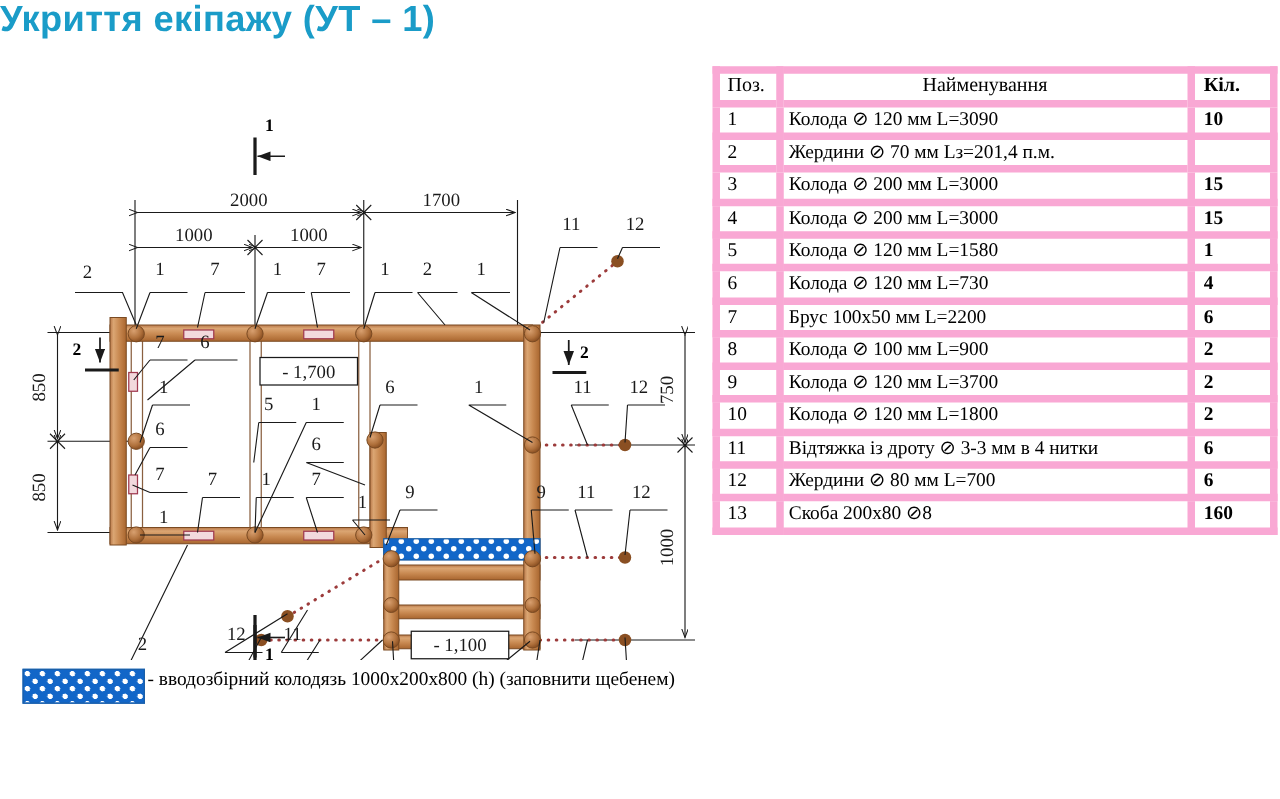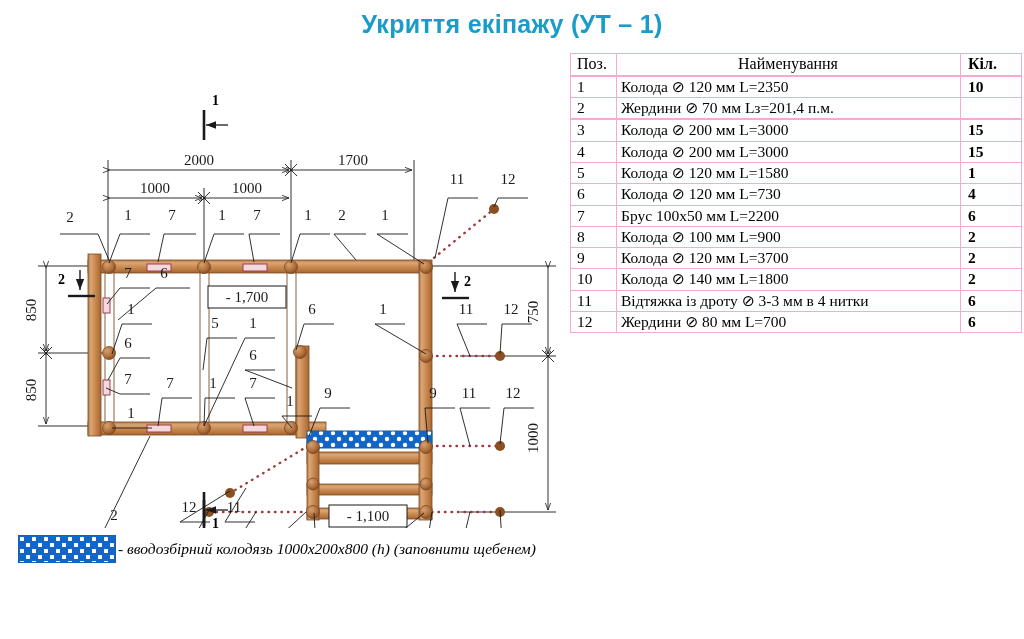--- a/index.html
+++ b/index.html
@@ -2,46 +2,46 @@
 <html><head>
 <meta charset="utf-8">
 <style>
   html,body{margin:0;padding:0;}
   body{
     width:1024px;height:639px;background:#ffffff;
     font-family:"Liberation Serif", serif;
     overflow:hidden;position:relative;
   }
   #page-title{
-    position:absolute;left:0;top:10px;width:1024px;text-align:center;
+    position:absolute;left:0;top:0;width:1024px;text-align:left;
     font-family:"Liberation Sans", sans-serif;
-    font-weight:bold;font-size:25px;color:#1a9cc8;letter-spacing:.3px;
+    font-weight:bold;font-size:29px;color:#1a9cc8;letter-spacing:.3px;
   }
   
   #spec-table{
     position:absolute;left:570px;top:53px;width:452px;
     border-collapse:collapse;
     font-family:"Liberation Serif", serif;font-size:15.5px;color:#000;
   }
   #spec-table td,#spec-table th{
-    border:1px solid #f9a8d4;padding:1px 5px;line-height:1.18;
+    border:6px solid #f9a8d4;padding:1px 5px;line-height:1.18;
     font-weight:normal;white-space:nowrap;
   }
   #spec-table th{text-align:center;font-size:16px;}
   #spec-table .c-pos{width:34px;text-align:left;padding-left:6px;}
   #spec-table .c-qty{width:48px;text-align:left;padding-left:7px;font-weight:bold;}
   #spec-table .c-name{text-align:left;padding-left:4px;}
   #spec-table tr.thick-bottom td{border-bottom-width:2px;}
   #spec-table tr:first-child th{border-bottom-width:2px;}
   
   #drawing{position:absolute;left:0;top:88px;width:570px;height:440px;}
   #drawing svg{display:block;}
   
   #legend{
-    position:absolute;left:18px;top:535px;display:flex;align-items:center;font-style:italic;
+    position:absolute;left:18px;top:535px;display:flex;
   }
   #legend-swatch{
     width:96px;height:26px;border:1px solid #1a5fa8;
     background-color:#1266c8;
     background-image:
       radial-gradient(circle at 3px 3px, #ffffff 2.1px, transparent 2.3px),
       radial-gradient(circle at 9px 9px, #ffffff 2.1px, transparent 2.3px);
     background-size:12px 12px,12px 12px;
   }
   #legend-text{font-size:15.5px;margin-left:2px;color:#000;}
@@ -334,21 +334,21 @@
   <thead>
     <tr>
       <th class="c-pos">Поз.</th>
       <th class="c-name" style="text-align:center">Найменування</th>
       <th class="c-qty">Кіл.</th>
     </tr>
   </thead>
   <tbody id="spec-body">
       <tr>
         <td class="c-pos">1</td>
-        <td class="c-name">Колода ⊘ 120 мм L=2350</td>
+        <td class="c-name">Колода ⊘ 120 мм L=3090</td>
         <td class="c-qty">10</td>
       </tr>
       <tr class="thick-bottom">
         <td class="c-pos">2</td>
         <td class="c-name">Жердини ⊘ 70 мм Lз=201,4 п.м.</td>
         <td class="c-qty"></td>
       </tr>
       <tr>
         <td class="c-pos">3</td>
         <td class="c-name">Колода ⊘ 200 мм L=3000</td>
@@ -379,32 +379,37 @@
         <td class="c-name">Колода ⊘ 100 мм L=900</td>
         <td class="c-qty">2</td>
       </tr>
       <tr>
         <td class="c-pos">9</td>
         <td class="c-name">Колода ⊘ 120 мм L=3700</td>
         <td class="c-qty">2</td>
       </tr>
       <tr>
         <td class="c-pos">10</td>
-        <td class="c-name">Колода ⊘ 140 мм L=1800</td>
+        <td class="c-name">Колода ⊘ 120 мм L=1800</td>
         <td class="c-qty">2</td>
       </tr>
       <tr>
         <td class="c-pos">11</td>
         <td class="c-name">Відтяжка із дроту ⊘ 3-3 мм в 4 нитки</td>
         <td class="c-qty">6</td>
       </tr>
       <tr>
         <td class="c-pos">12</td>
         <td class="c-name">Жердини ⊘ 80 мм L=700</td>
         <td class="c-qty">6</td>
+      </tr>
+      <tr>
+        <td class="c-pos">13</td>
+        <td class="c-name">Скоба 200х80 ⊘8</td>
+        <td class="c-qty">160</td>
       </tr>
     </tbody>
 </table>
 
 <div id="legend">
   <div id="legend-swatch"></div>
   <div id="legend-text">- вводозбірний колодязь 1000х200х800 (h) (заповнити щебенем)</div>
 </div>
 
 </body></html>

